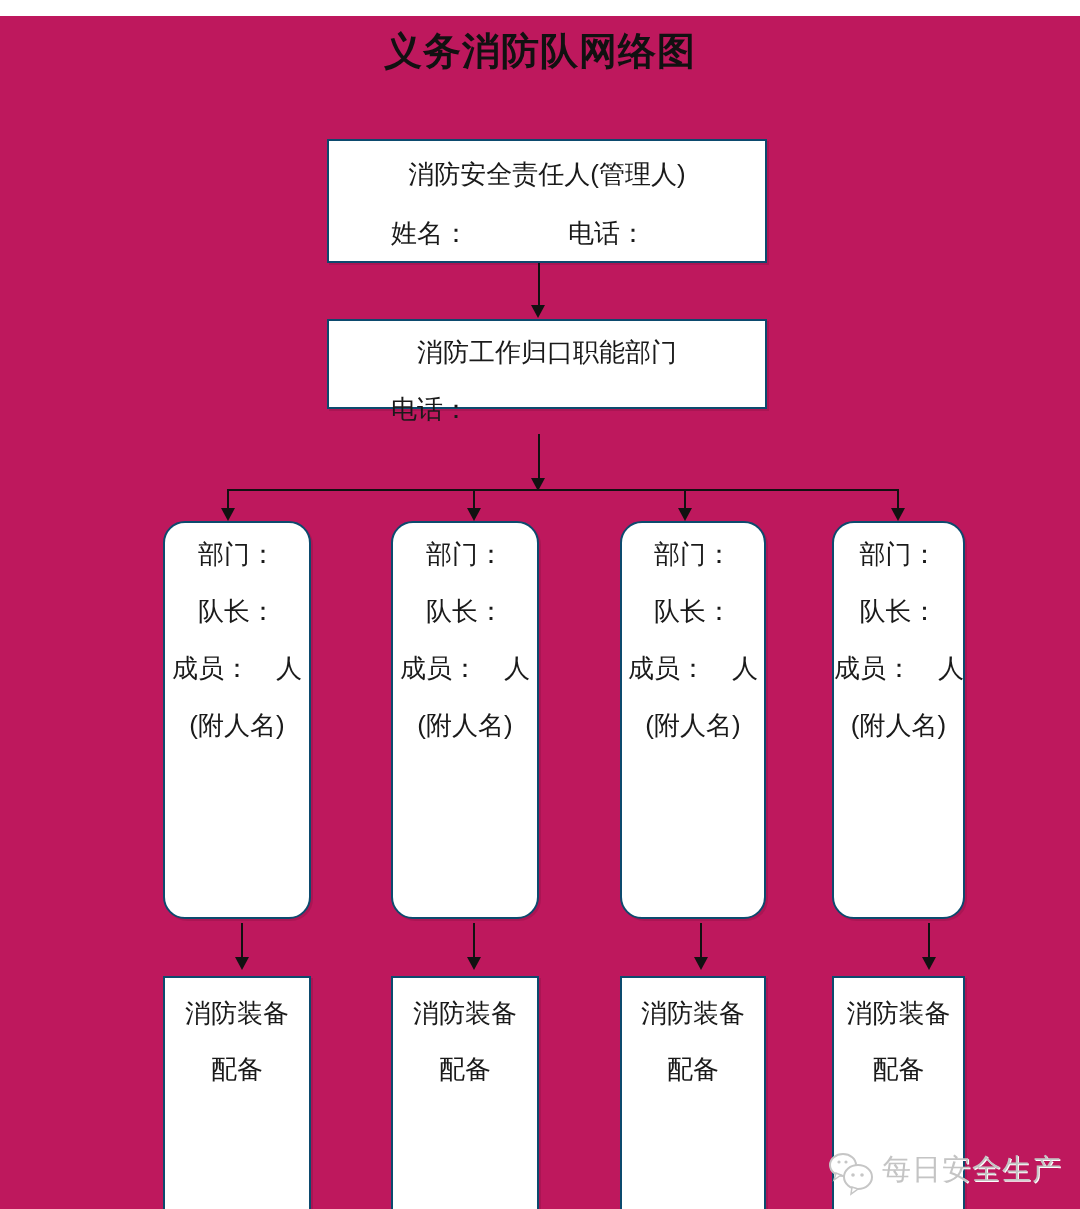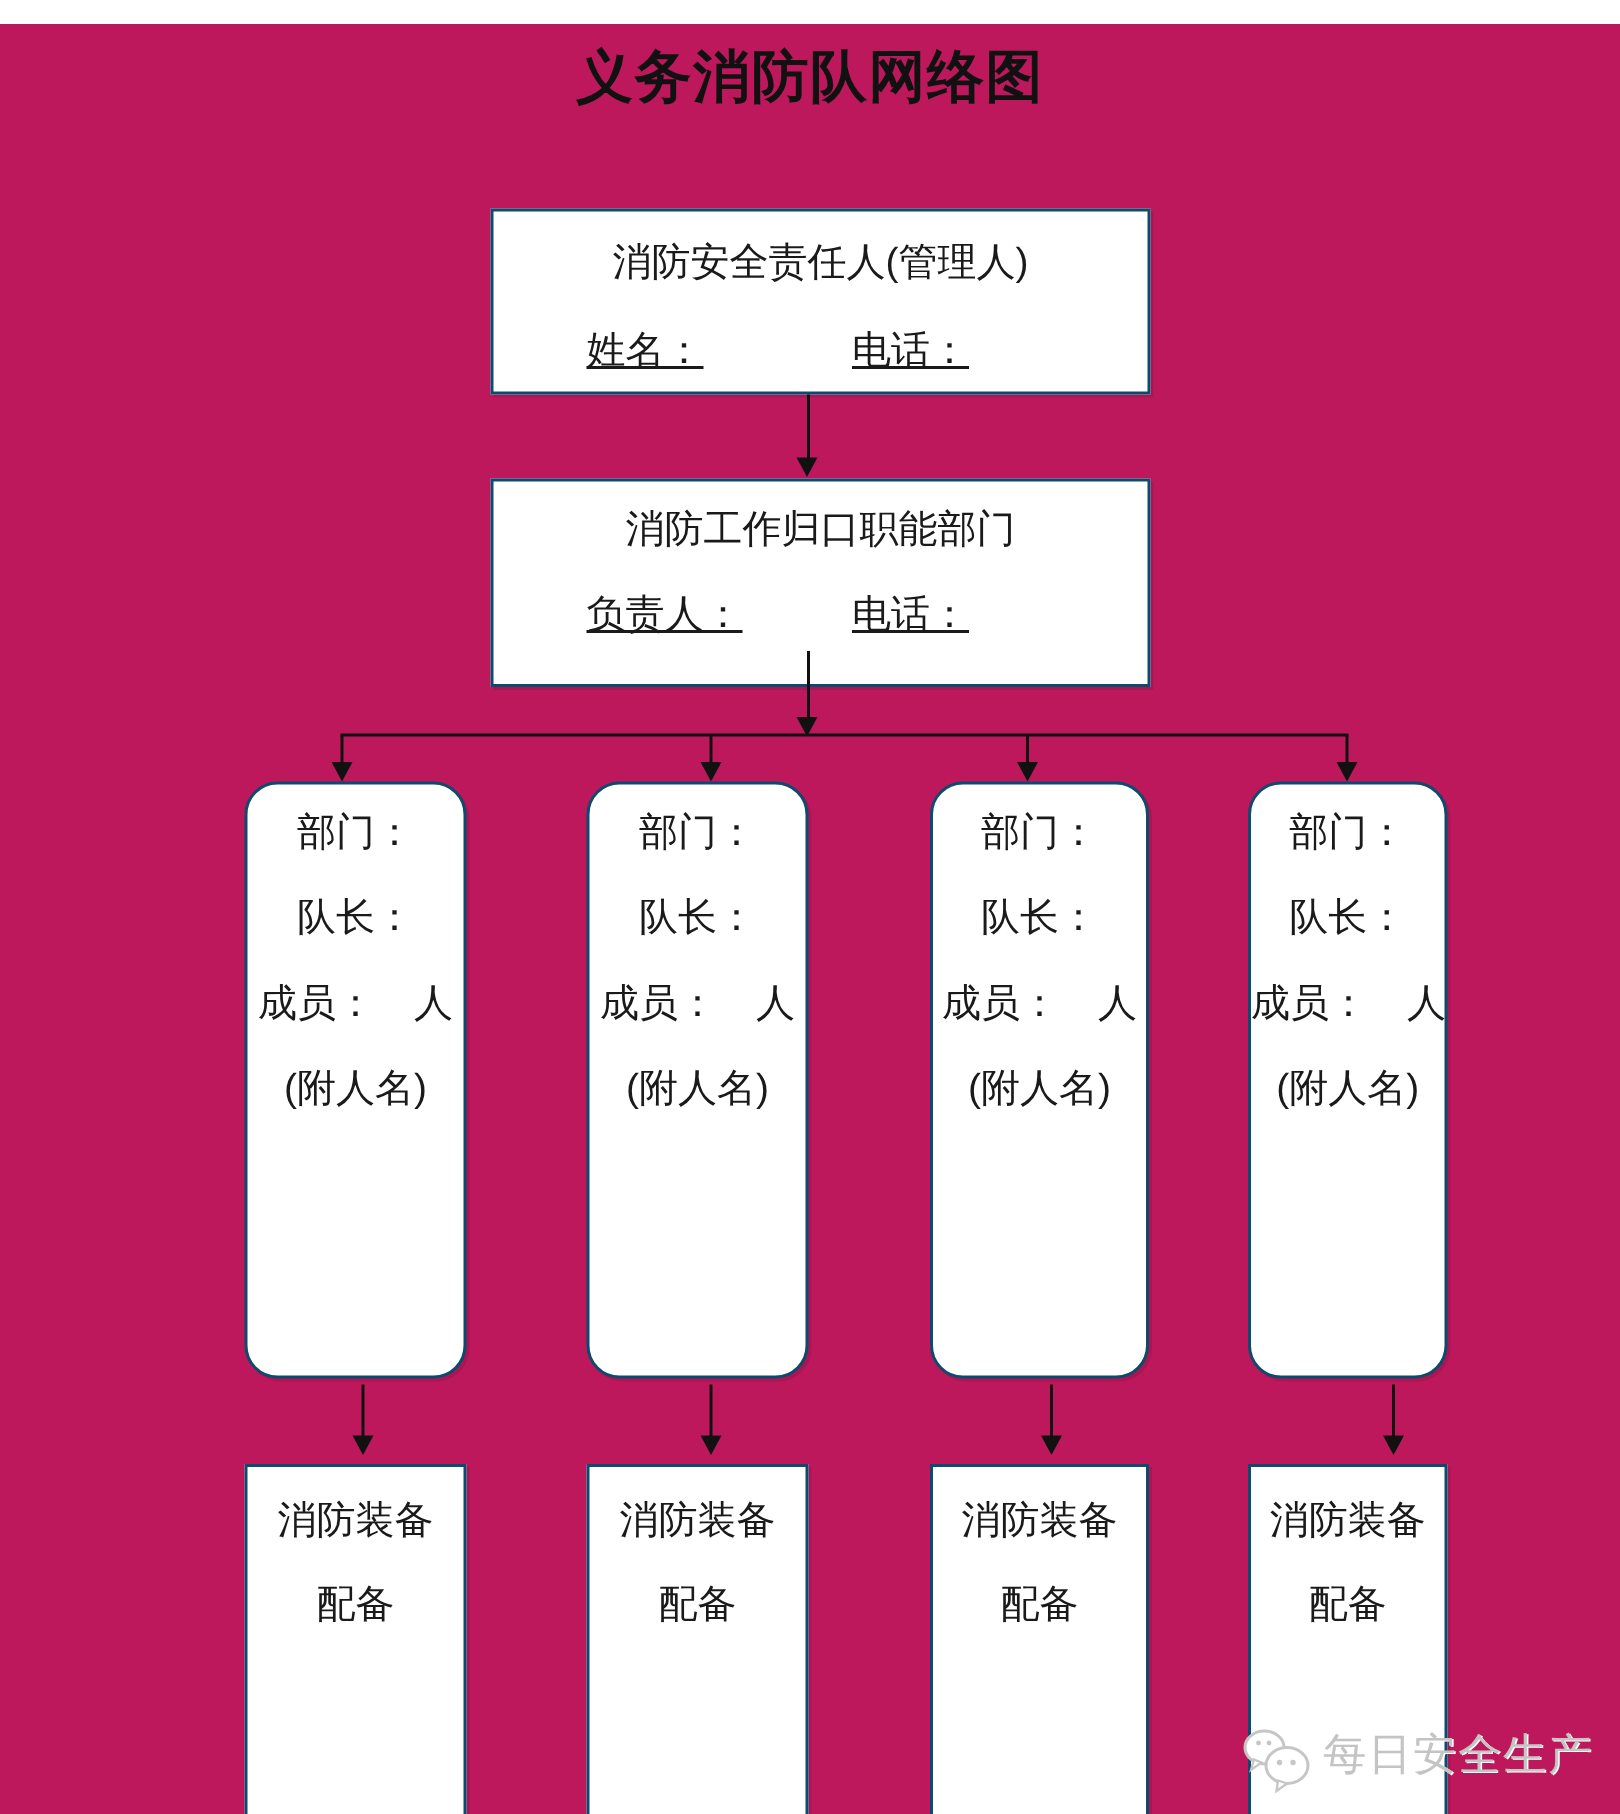--- a/index.html
+++ b/index.html
@@ -26,25 +26,25 @@
   .box {
     position: absolute;
     box-sizing: border-box;
     border: 2px solid #0c4a6e;
     background: #ffffff;
     box-shadow: 2px 2px 0 rgba(0,0,0,0.10);
     font-size: 26px;
   }
   .box .bline { white-space: pre; }
   .box-a { left: 327px; top: 123px; width: 440px; height: 124px; }
-  .box-b { left: 327px; top: 303px; width: 440px; height: 139px; }
+  .box-b { left: 327px; top: 303px; width: 440px; height: 90px; }
   .center-line { text-align: center; }
   .box-a .line1 { margin-top: 16px; }
   .box-b .line1 { margin-top: 14px; }
-  .fields { display: flex; padding-left: 62px; text-decoration: underline; }
+  .fields { display: flex; padding-left: 62px; }
   .box-a .fields { margin-top: 24px; }
   .box-b .fields { margin-top: 22px; }
   .flabel-left { display: inline-block; width: 177px; }
   .team-box { top: 505px; height: 398px; padding-top: 3px; border-radius: 22px; }
   .team-box .bline { line-height: 57px; text-align: center; }
   .equip-box { top: 960px; height: 236px; padding-top: 7px; }
   .equip-box .bline { line-height: 56px; text-align: center; }
   .col-1 { left: 163px; width: 148px; }
   .col-2 { left: 391px; width: 148px; }
   .col-3 { left: 620px; width: 146px; }
@@ -88,21 +88,20 @@
       <span>电话：</span>
     </div>
   </div>
 
   <div class="vline" style="left:538px; top:247px; height:43px;"></div>
   <div class="ahead" style="left:531px; top:289px;"></div>
 
   <div class="box box-b">
     <div class="bline line1 center-line">消防工作归口职能部门</div>
     <div class="fields">
-      <span class="flabel-left">负责人：</span>
       <span>电话：</span>
     </div>
   </div>
 
   <div class="vline" style="left:538px; top:418px; height:45px;"></div>
   <div class="ahead" style="left:531px; top:462px;"></div>
 
   <div class="hline" style="left:227px; top:473px; width:672px;"></div>
 
   <div class="vline" style="left:227px; top:474px; height:19px;"></div>

